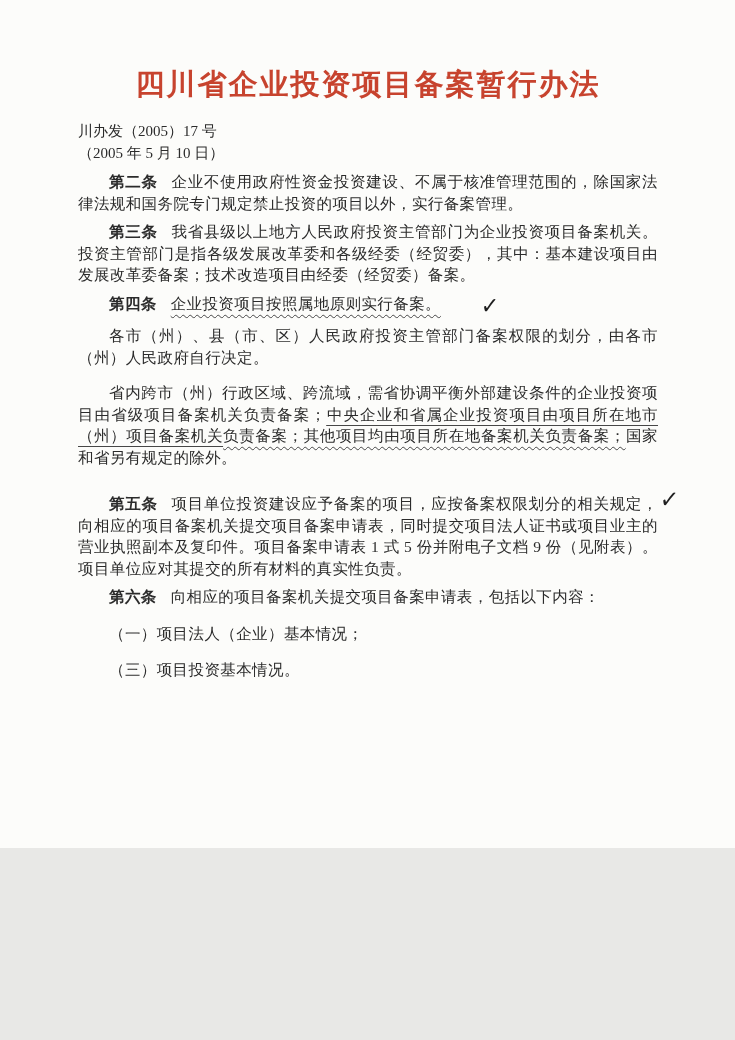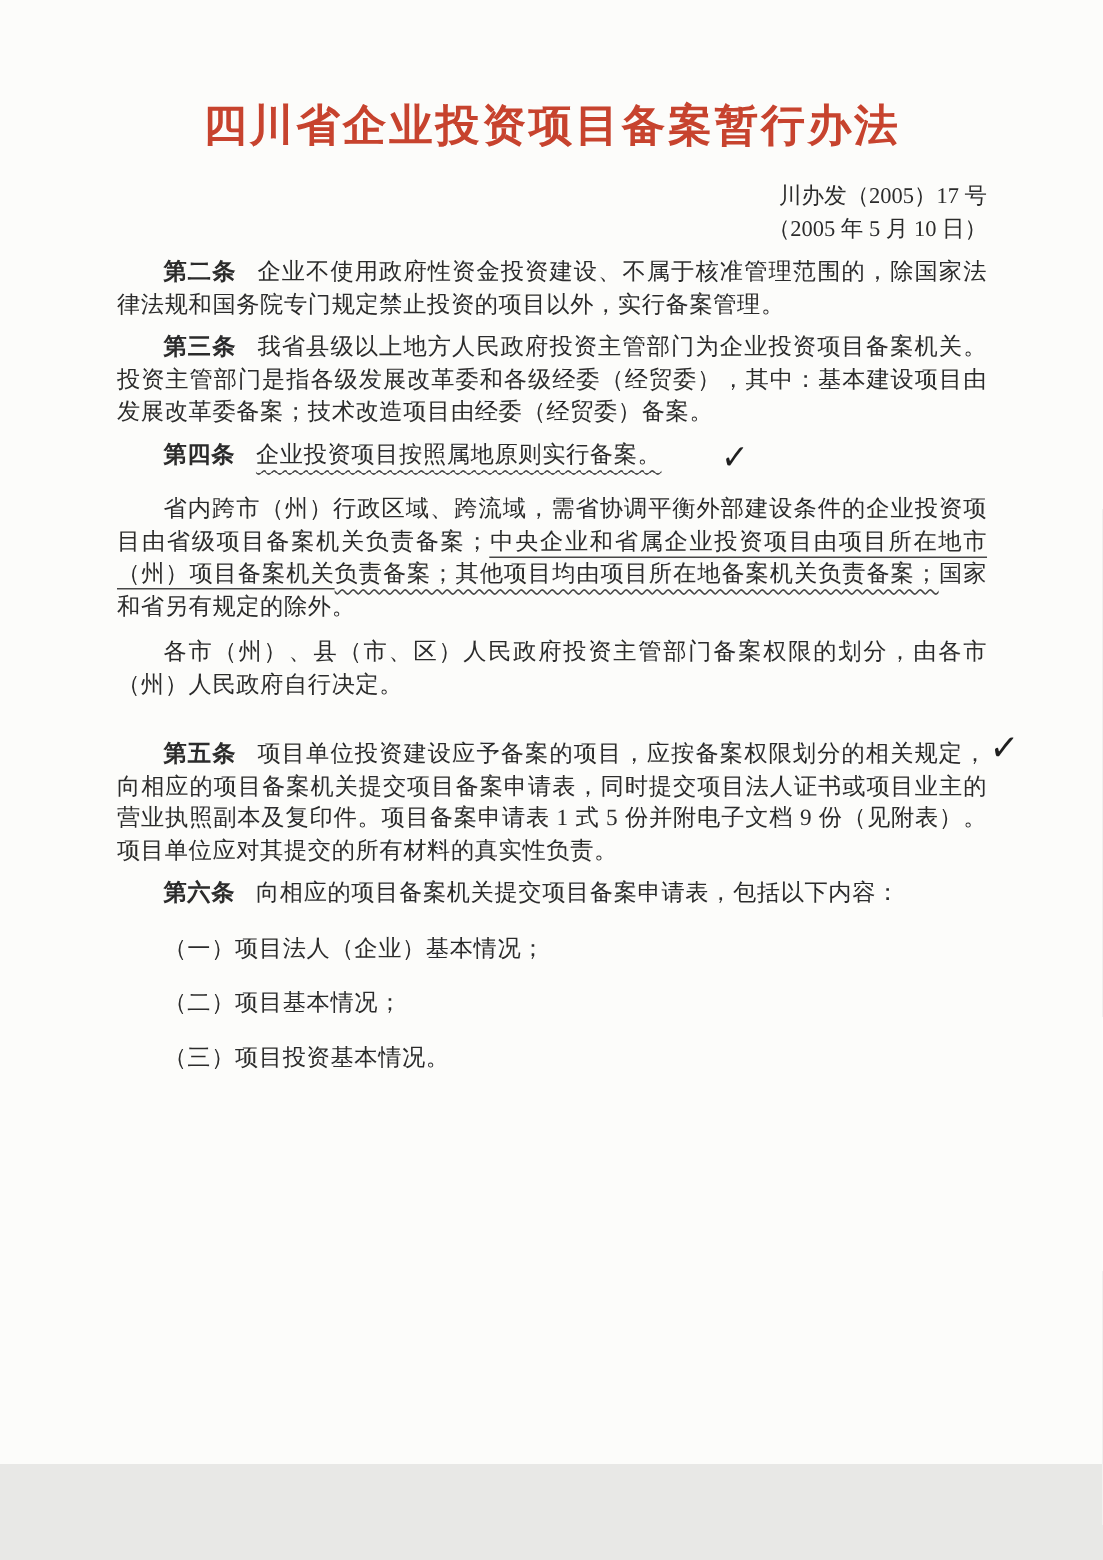--- a/index.html
+++ b/index.html
@@ -1,37 +1,37 @@
 <!DOCTYPE html>
 <html><head>
 <meta charset="utf-8">
 <style>
   html,body{margin:0;padding:0;background:#e8e8e6;}
   .page{
     position:relative;
-    width:735px;height:976px;
+    width:735px;height:848px;
     margin:0 auto;
     background:#fcfcfa;
     box-sizing:border-box;
     padding:0 77px 0 78px;
     font-family:"Liberation Serif","DejaVu Serif",serif;
     color:#2b2b2b;
     overflow:hidden;
   }
   .title{
     margin:64px 0 0 0;
     font-size:29px;
     line-height:40px;
     font-weight:700;
     text-align:center;
     letter-spacing:2px;
   }
   .docmeta{
     margin-top:16px;
-    text-align:right;
+    text-align:left;
     font-size:15px;
     line-height:22px;
   }
   .chapter{
     margin:18px 0 0 0;
     font-size:17px;
     line-height:22px;
     font-weight:700;
     text-align:center;
     letter-spacing:1px;
@@ -105,31 +105,30 @@
   </div>
 
 
 
   <p class="para"><span class="lbl">第二条</span><span>企业不使用政府性资金投资建设、不属于核准管理范围的，除国家法律法规和国务院专门规定禁止投资的项目以外，实行备案管理。</span></p>
 
   <p class="para"><span class="lbl">第三条</span><span>我省县级以上地方人民政府投资主管部门为企业投资项目备案机关。投资主管部门是指各级发展改革委和各级经委（经贸委），其中：基本建设项目由发展改革委备案；技术改造项目由经委（经贸委）备案。</span></p>
 
   <p class="para"><span class="lbl">第四条</span><span class="u-wavy">企业投资项目按照属地原则实行备案。</span><span class="check check-inline">✓</span></p>
 
+  <p class="para p-a5"><span>各市（州）、县（市、区）人民政府投资主管部门备案权限的划分，由各市（州）人民政府自行决定。</span></p>
+
   <p class="para p-a4b"><span>省内跨市（州）行政区域、跨流域，需省协调平衡外部建设条件的企业投资项目由省级项目备案机关负责备案；</span><span class="u-solid">中央企业和省属企业投资项目由项目所在地市（州）项目备案机关</span><span class="u-wavy">负责备案；其他项目均由项目所在地备案机关负责备案；</span><span>国家和省另有规定的除外。</span></p>
-
-  <p class="para p-a5"><span>各市（州）、县（市、区）人民政府投资主管部门备案权限的划分，由各市（州）人民政府自行决定。</span></p>
 
 
   <p class="para p-a6"><span class="lbl">第五条</span><span>项目单位投资建设应予备案的项目，应按备案权限划分的相关规定，向相应的项目备案机关提交项目备案申请表，同时提交项目法人证书或项目业主的营业执照副本及复印件。项目备案申请表 1 式 5 份并附电子文档 9 份（见附表）。项目单位应对其提交的所有材料的真实性负责。</span></p>
 
   <p class="para"><span class="lbl">第六条</span><span>向相应的项目备案机关提交项目备案申请表，包括以下内容：</span></p>
 
   <p class="para p-item">（一）项目法人（企业）基本情况；</p>
-  <p class="para p-item">（二）项目基本情况；</p>
   <p class="para p-item">（三）项目投资基本情况。</p>
 
 
   <span class="check check-margin">✓</span>
 
   <div class="pagenum">24</div>
 
 </div>
 
 </body></html>

